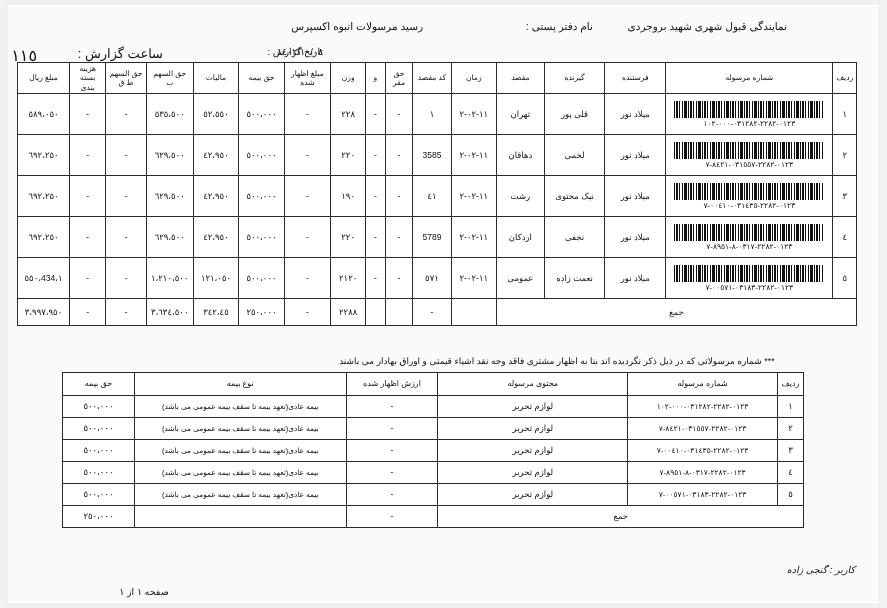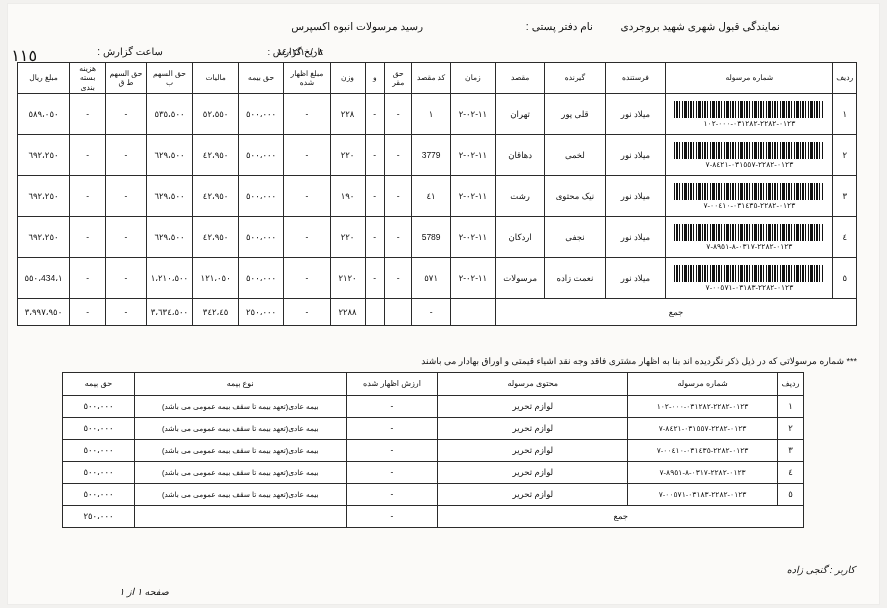--- a/index.html
+++ b/index.html
@@ -36,25 +36,25 @@
     right: 16px;
     left: 16px;
     height: 22px;
     font-size: 10.5px;
     direction: rtl;
   }
   .hdr span {
     position: absolute;
     white-space: nowrap;
   }
-  .h-office  { right: 83px; top: 2px; }
+  .h-office  { right: 76px; top: 2px; }
   .h-name    { right: 270px; top: 2px; }
   .h-title   { right: 440px; top: 2px; text-align: center; }
   .h-num     { right: 826px; top: 28px; font-size: 16px;}
-  .h-time    { right: 700px; top: 28px; font-size: 10px;}
+  .h-time    { right: 700px; top: 28px; font-size: 13px;}
   .h-date    { right: 540px; top: 28px; font-size: 9.5px;}
 
   table.grid {
     position: absolute;
     border-collapse: collapse;
     direction: rtl;
     font-size: 8.5px;
     background: #fff;
   }
   table.grid th, table.grid td {
@@ -102,21 +102,21 @@
     letter-spacing: 0.3px;
     direction: ltr;
     unicode-bidi: embed;
   }
 
   .note {
     position: absolute;
     top: 352px;
     right: 22px;
     width: 600px;
-    text-align: right;
+    text-align: center;
     font-size: 9px;
     direction: rtl;
   }
 
   
   #items {
     top: 368px;
     right: 75px;
     width: 742px;
   }
@@ -135,21 +135,20 @@
   }
   .footer-page {
     position: absolute;
     right: 620px;
     top: 582px;
     font-size: 9.5px;
     direction: rtl;
     width: 230px;
     text-align: center;
     letter-spacing: 6px;
-    font-style: italic;
   }
 </style>
 </head>
 <body>
 
 <div class="page">
   <div class="sheet">
 
     <div class="hdr">
       <span class="h-title">رسید مرسولات انبوه   اکسپرس</span>
@@ -230,21 +229,21 @@
         <tr>
           <td>٢</td>
           <td class="barcode-cell">
             <div class="barcode"></div>
             <div class="bc-num">٠١٢٣-٢٢٨٢-٠٣١٥٥٧-٨٤٢١-٧</div>
           </td>
           <td>میلاد نور</td>
           <td>لخمی</td>
           <td>دهاقان</td>
           <td>١١-٠٢-٢</td>
-          <td>3779</td>
+          <td>3585</td>
           <td>-</td>
           <td>-</td>
           <td>٢٢٠</td>
           <td>-</td>
           <td>٥٠٠،٠٠٠</td>
           <td>٤٢،٩٥٠</td>
           <td>٦٢٩،٥٠٠</td>
           <td>-</td>
           <td>-</td>
           <td>٦٩٢،٢٥٠</td>
@@ -294,21 +293,21 @@
           <td>٦٩٢،٢٥٠</td>
         </tr>
         <tr>
           <td>٥</td>
           <td class="barcode-cell">
             <div class="barcode"></div>
             <div class="bc-num">٠١٢٣-٢٢٨٢-٠٣١٨٣-٠٠٥٧١-٧</div>
           </td>
           <td>میلاد نور</td>
           <td>نعمت زاده</td>
-          <td>مرسولات</td>
+          <td>عمومی</td>
           <td>١١-٠٢-٢</td>
           <td>٥٧١</td>
           <td>-</td>
           <td>-</td>
           <td>٢١٢٠</td>
           <td>-</td>
           <td>٥٠٠،٠٠٠</td>
           <td>١٢١،٠٥٠</td>
           <td>١،٢١٠،٥٠٠</td>
           <td>-</td>

